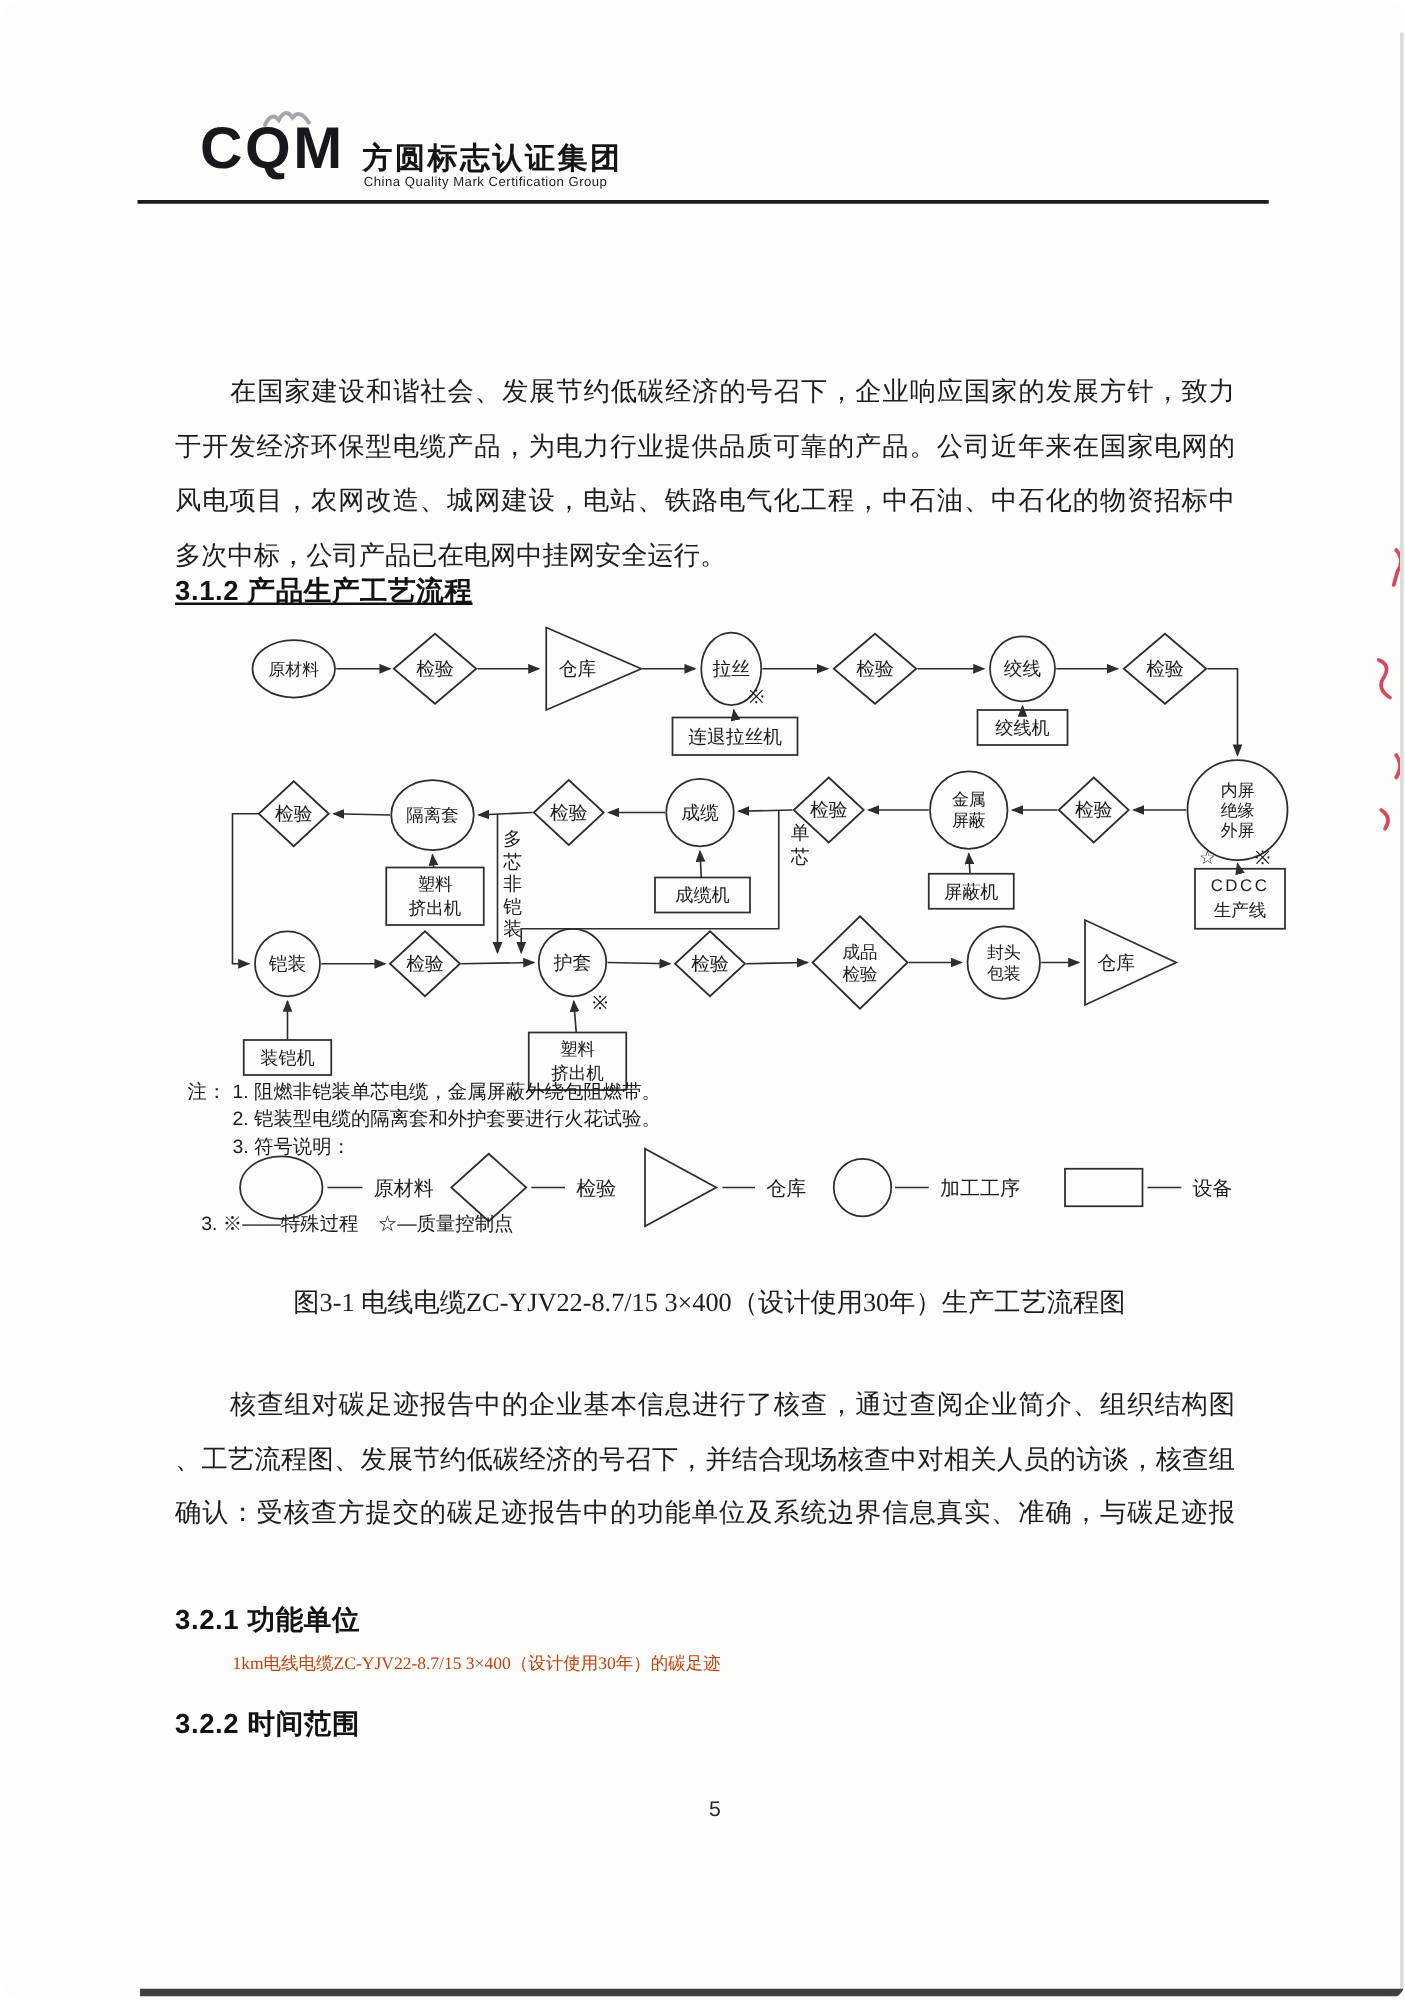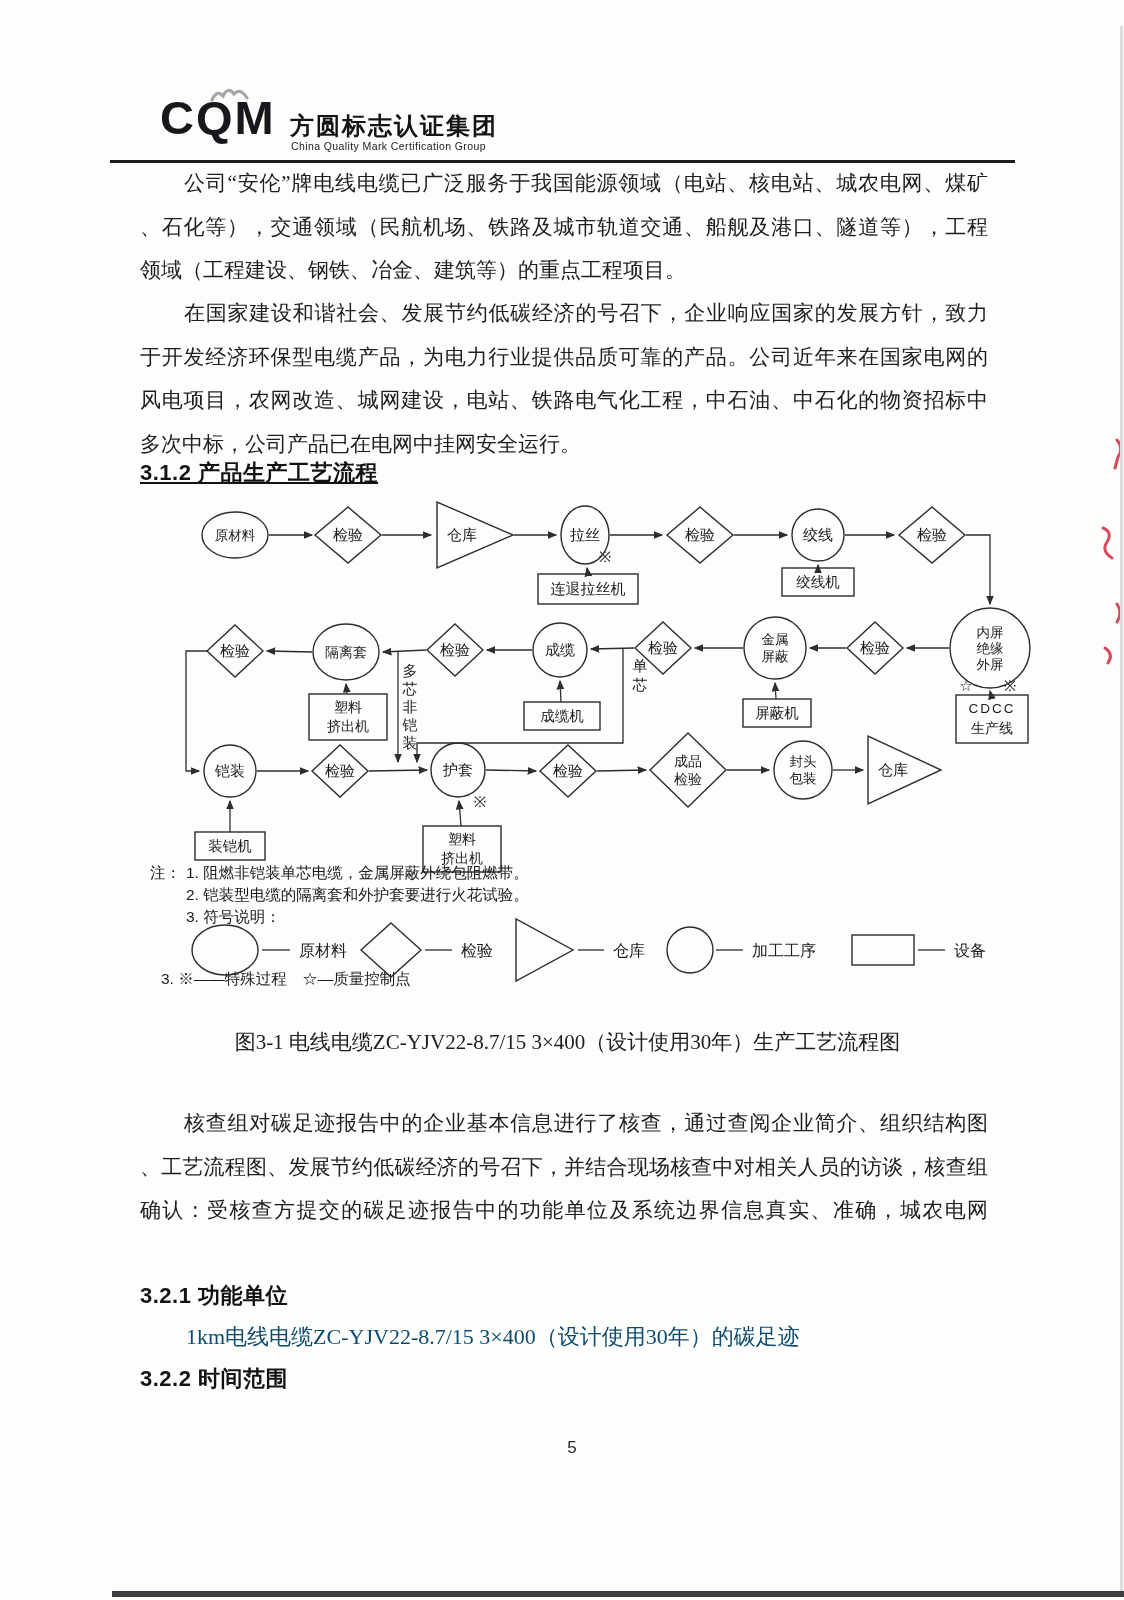--- a/index.html
+++ b/index.html
@@ -1,37 +1,37 @@
 <!DOCTYPE html>
 <html><head>
 <meta charset="utf-8">
 <style>
   html,body{margin:0;padding:0;background:#ffffff;}
   .page{position:relative;width:1124px;height:1600px;background:#fdfdfc;overflow:hidden;
-        font-family:"Liberation Serif",serif;color:#1e1e1e;}
+        font-family:"Liberation Serif",serif;color:#1e1e1e;border-radius:15px;}
   
   .logo-wrap{position:absolute;left:160px;top:92px;height:68px;}
   .logo-cqm{position:absolute;left:0;top:2px;font-family:"Liberation Sans",sans-serif;
             font-weight:bold;font-size:47px;letter-spacing:2px;color:#17171c;line-height:1;}
   .logo-crown{position:absolute;left:48px;top:-6px;}
   .brand-cn{position:absolute;left:130px;top:18px;font-family:"Liberation Sans",sans-serif;
             font-weight:bold;font-size:24px;letter-spacing:2px;color:#141414;white-space:nowrap;}
   .brand-en{position:absolute;left:131px;top:48px;font-family:"Liberation Sans",sans-serif;
             font-size:10.5px;letter-spacing:.4px;color:#1c1c1c;white-space:nowrap;}
   .head-rule{position:absolute;left:110px;top:160px;width:905px;height:3px;background:#1b1b1d;}
   
   .para{position:absolute;left:140px;width:848px;font-size:21px;color:#1d1d1d;}
   .ln{height:43.6px;line-height:43.6px;text-align:justify;text-align-last:justify;}
   .ln.last{text-align-last:left;}
   .ln.indent{text-indent:44px;}
   
   .h{position:absolute;left:140px;font-family:"Liberation Sans",sans-serif;font-weight:bold;
      font-size:22px;color:#121212;letter-spacing:.5px;white-space:nowrap;}
   .caption{position:absolute;left:0;right:10px;text-align:center;font-size:21px;color:#1d1d1d;white-space:nowrap;padding-left:21px;}
-  .fu-line{position:absolute;left:186px;font-size:22px;color:#0c4a6e;white-space:nowrap;}
+  .fu-line{position:absolute;left:186px;font-size:14px;color:#c2410c;white-space:nowrap;}
   .pageno{position:absolute;left:20px;right:0;text-align:center;font-family:"Liberation Sans",sans-serif;
           font-size:17px;color:#2a2a2a;}
   
   .fc{position:absolute;left:0;top:490px;}
   .fc text{font-family:"Liberation Sans",sans-serif;fill:#1c1c1c;}
   .fc .shape{fill:none;stroke:#2d2d2d;stroke-width:1.4px;}
   .fc .wire{fill:none;stroke:#2d2d2d;stroke-width:1.3px;}
   .fc .nlab{font-size:15px;text-anchor:middle;}
   .fc .nlab-s{font-size:13.5px;text-anchor:middle;}
   .fc .blab{font-size:15px;text-anchor:middle;}
@@ -53,25 +53,20 @@
       <svg width="44" height="16" viewBox="0 0 44 16">
         <path d="M4 14 Q9 3 15 10 Q20 0 26 8 Q32 1 39 12" fill="none" stroke="#95959d" stroke-width="3.2" stroke-linecap="round" opacity="0.85"></path>
       </svg>
     </div>
     <div class="logo-cqm">CQM</div>
     <div class="brand-cn">方圆标志认证集团</div>
     <div class="brand-en">China Quality Mark Certification Group</div>
   </div>
   <div class="head-rule"></div>
 
-  <div class="para" style="top:162px;">
-    <div class="ln indent">公司“安伦”牌电线电缆已广泛服务于我国能源领域（电站、核电站、城农电网、煤矿</div>
-    <div class="ln">、石化等），交通领域（民航机场、铁路及城市轨道交通、船舰及港口、隧道等），工程</div>
-    <div class="ln last">领域（工程建设、钢铁、冶金、建筑等）的重点工程项目。</div>
-  </div>
 
   <div class="para" style="top:292px;">
     <div class="ln indent">在国家建设和谐社会、发展节约低碳经济的号召下，企业响应国家的发展方针，致力</div>
     <div class="ln">于开发经济环保型电缆产品，为电力行业提供品质可靠的产品。公司近年来在国家电网的</div>
     <div class="ln">风电项目，农网改造、城网建设，电站、铁路电气化工程，中石油、中石化的物资招标中</div>
     <div class="ln last">多次中标，公司产品已在电网中挂网安全运行。</div>
   </div>
 
   <div class="h" style="top:458px;text-decoration:underline;">3.1.2 产品生产工艺流程</div>
 
@@ -294,21 +289,21 @@
     </g>
     <text class="note" x="161" y="494">3. ※——特殊过程　☆—质量控制点</text>
   </svg>
 
   <div class="caption" style="top:1028px;">图3-1 电线电缆ZC-YJV22-8.7/15 3×400（设计使用30年）生产工艺流程图</div>
 
 
   <div class="para" style="top:1102px;">
     <div class="ln indent">核查组对碳足迹报告中的企业基本信息进行了核查，通过查阅企业简介、组织结构图</div>
     <div class="ln">、工艺流程图、发展节约低碳经济的号召下，并结合现场核查中对相关人员的访谈，核查组</div>
-    <div class="ln">确认：受核查方提交的碳足迹报告中的功能单位及系统边界信息真实、准确，城农电网</div>
+    <div class="ln">确认：受核查方提交的碳足迹报告中的功能单位及系统边界信息真实、准确，与碳足迹报</div>
   </div>
 
   <div class="h" style="top:1281px;">3.2.1 功能单位</div>
   <div class="fu-line" style="top:1322px;">1km电线电缆ZC-YJV22-8.7/15 3×400（设计使用30年）的碳足迹</div>
 
   <div class="h" style="top:1364px;">3.2.2 时间范围</div>
 
   <div class="pageno" style="top:1438px;">5</div>
 
   <div class="red-marks">

